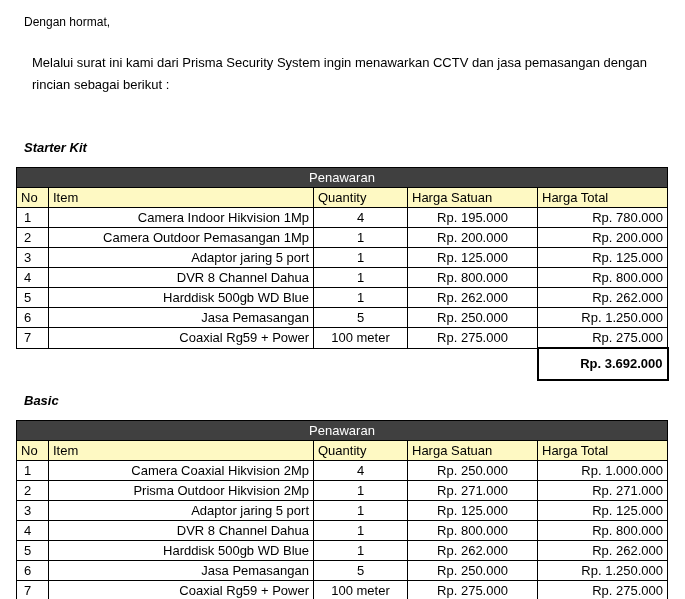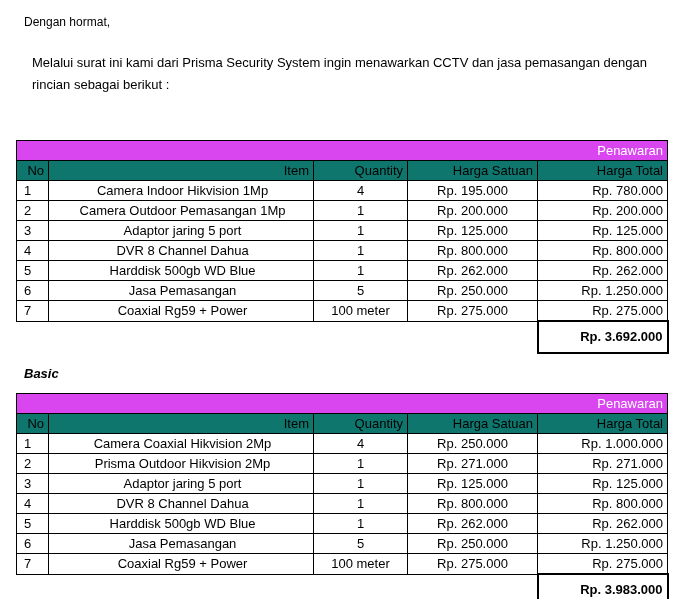--- a/index.html
+++ b/index.html
@@ -33,31 +33,31 @@
   .offer-table td, .offer-table th {
     border: 1px solid #000;
     height: 19px;
     padding: 0 4px;
     line-height: 19px;
     font-weight: normal;
     overflow: hidden;
     white-space: nowrap;
   }
   .title-cell {
-    background: #d946ef;
+    background: #404040;
     color: #ffffff;
-    text-align: right;
+    text-align: center;
     padding-left: 7px;
     border: 1px solid #c00000;
     border-bottom: 1px solid #000;
   }
-  .col-header-row th { background: #0f766e; text-align: right; }
+  .col-header-row th { background: #fef9c3; text-align: left; }
 
   .offer-table tbody .col0 { text-align: left; padding-left: 7px; }
-  .offer-table tbody .col1 { text-align: center; padding-left: 7px; }
+  .offer-table tbody .col1 { text-align: right; padding-left: 7px; }
   .offer-table tbody .col2 { text-align: center; }
   .offer-table tbody .col3 { text-align: center; }
   .offer-table tbody .col4 { text-align: right; padding-right: 4px; }
 
   .total-row td { border: none; background: transparent; }
   .total-row td.grand-total {
     border: 2px solid #000;
     font-weight: bold;
     text-align: right;
     padding-right: 4px;
@@ -66,20 +66,21 @@
   }
 </style>
 </head>
 <body>
 
 <div class="page">
   <p class="salutation">Dengan hormat,</p>
   <p class="intro">Melalui surat ini kami dari Prisma Security System ingin menawarkan CCTV dan jasa pemasangan dengan rincian sebagai berikut :</p>
   <div id="sections">
   <section class="offer-section">
+    <h3 class="section-title">Starter Kit</h3>
     <table class="offer-table">
       <colgroup>
         <col style="width:32px">
             <col style="width:265px">
             <col style="width:94px">
         <col style="width:130px">
             <col style="width:130px">
       </colgroup>
       <thead>
         <tr>

